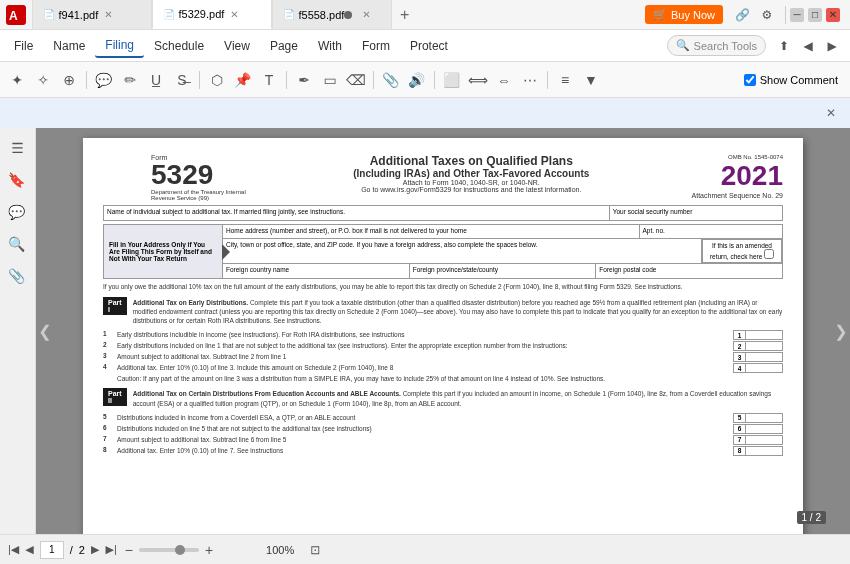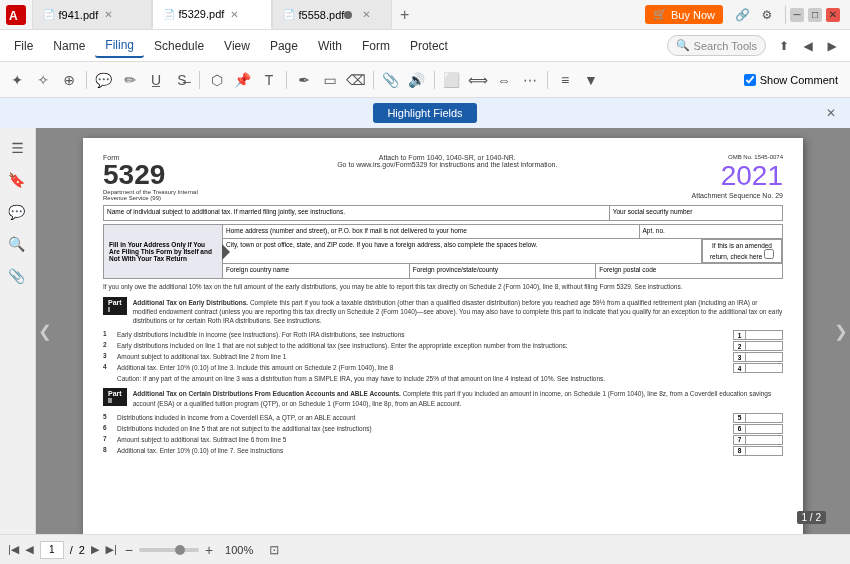--- a/index.html
+++ b/index.html
@@ -290,20 +290,21 @@
 
     .pdf-header {
       display: flex;
       justify-content: space-between;
       margin-bottom: 4px;
     }
     .form-number-block {
       display: flex;
       flex-direction: column;
       align-items: flex-start;
+      margin-left: 48px;
     }
     .form-label {
       font-size: 7px;
       color: #333;
     }
     .form-number {
       font-size: 28px;
       font-weight: bold;
       color: #333;
       line-height: 1;
@@ -332,22 +333,22 @@
       font-size: 7px;
       color: #333;
     }
     .form-omb-block {
       text-align: right;
       font-size: 6px;
       color: #333;
     }
     .form-year {
       font-size: 28px;
-      font-weight: normal;
-      color: #8b5cf6;
+      font-weight: bold;
+      color: #701a75;
       text-align: right;
     }
     .form-seq {
       font-size: 7px;
       color: #333;
     }
 
     .pdf-fields-row {
       display: flex;
       border: 1px solid #999;
@@ -538,20 +539,21 @@
     .zoom-btn {
       cursor: pointer;
       color: #555;
       font-size: 14px;
     }
     .zoom-label {
       font-size: 11px;
       color: #333;
       width: 40px;
       text-align: center;
+      margin-left: 41px;
     }
     .page-count-badge {
       background: #555;
       color: white;
       padding: 1px 5px;
       border-radius: 2px;
       font-size: 10px;
     }
     .fit-btn {
       width: 18px;
@@ -668,21 +670,20 @@
   <div class="separator"></div>
   <div class="toolbar-icon">≡</div>
   <div class="toolbar-icon">▼</div>
   <div class="show-comment-check">
     <input type="checkbox" checked="" style="width: 12px; height: 12px;">
     <span>Show Comment</span>
   </div>
 </div>
 
 <div class="xfa-banner">
-  <div class="highlight-btn">Highlight Fields</div>
   <div class="xfa-close">✕</div>
 </div>
 
 <div class="main-area">
 
   <div class="left-sidebar">
     <div class="sidebar-icon">☰</div>
     <div class="sidebar-icon">🔖</div>
     <div class="sidebar-icon active">💬</div>
     <div class="sidebar-icon">🔍</div>
@@ -695,20 +696,22 @@
 
     <div class="pdf-doc">
 
       <div class="pdf-header">
         <div class="form-number-block">
           <span class="form-label">Form</span>
           <span class="form-number">5329</span>
           <span class="form-dept">Department of the Treasury  Internal Revenue Service (99)</span>
         </div>
         <div class="form-title-block">
+          <div class="form-title">Additional Taxes on Qualified Plans</div>
+          <div class="form-subtitle">(Including IRAs) and Other Tax-Favored Accounts</div>
           <div class="form-attach">Attach to Form 1040, 1040-SR, or 1040-NR.</div>
           <div class="form-attach">Go to www.irs.gov/Form5329 for instructions and the latest information.</div>
         </div>
         <div class="form-omb-block">
           <div>OMB No. 1545-0074</div>
           <div class="form-year">2021</div>
           <div class="form-seq">Attachment Sequence No. 29</div>
         </div>
       </div>
 

